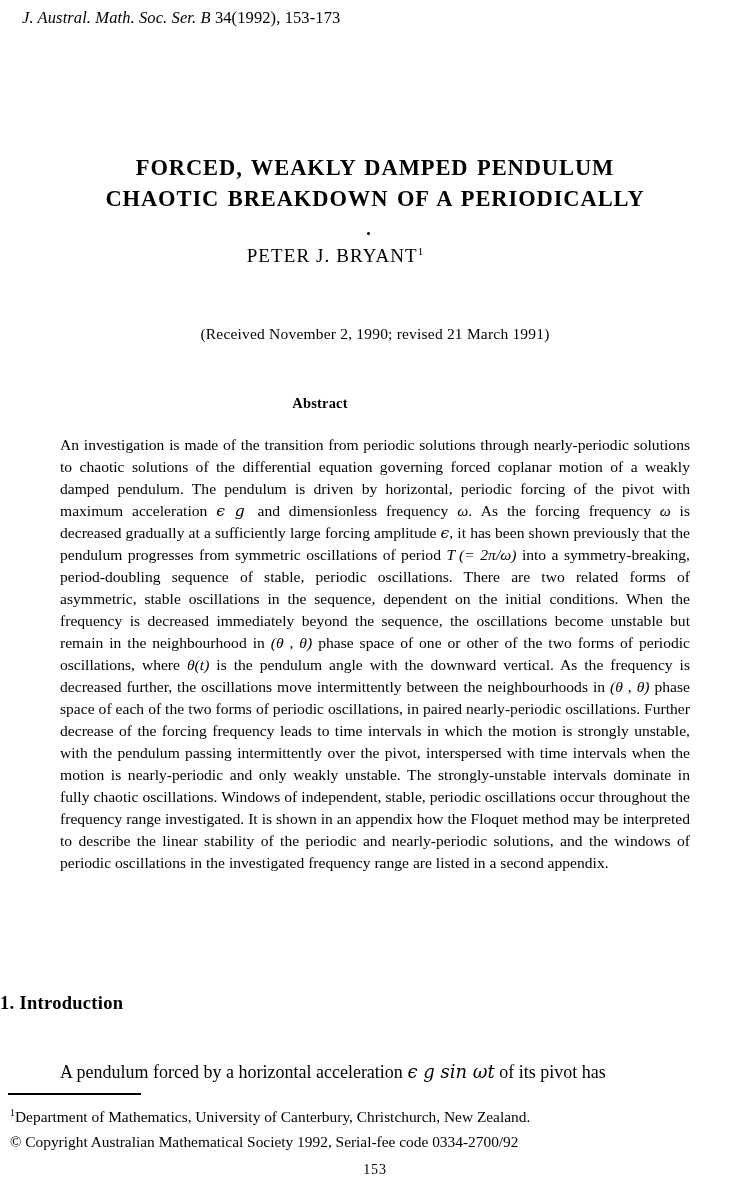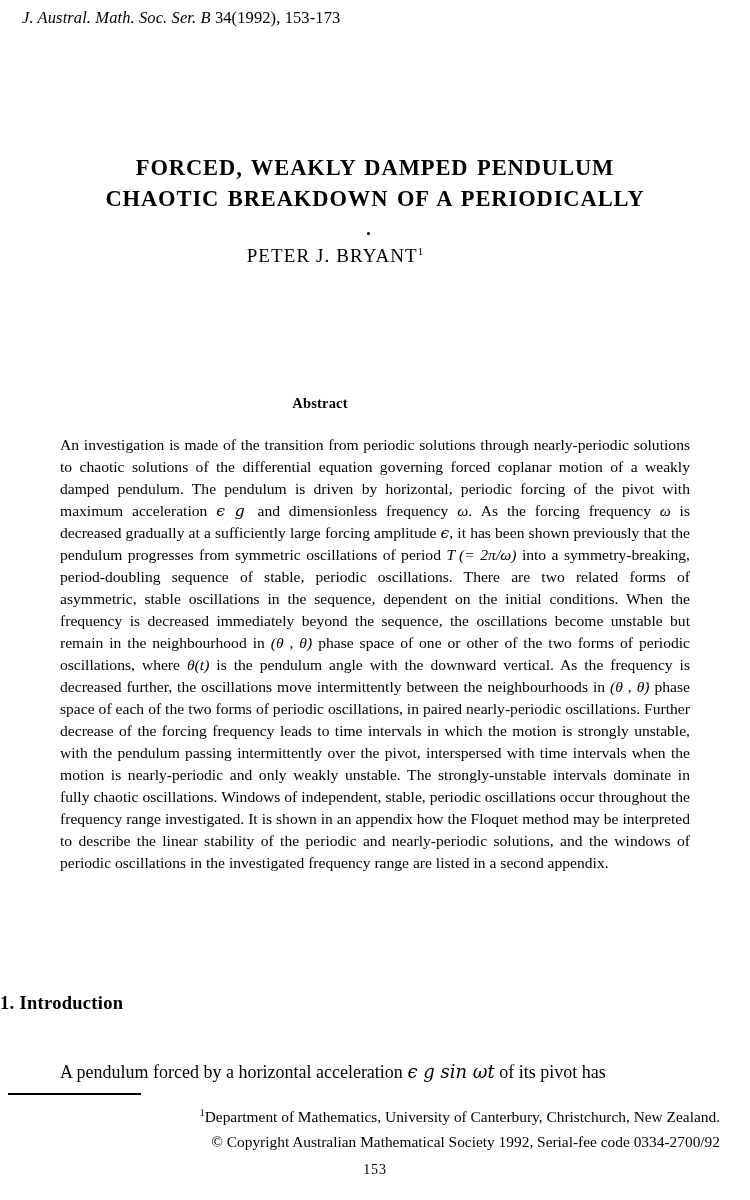--- a/index.html
+++ b/index.html
@@ -171,21 +171,20 @@
   .footnote-block {
     position: absolute;
     left: 10px;
     top: 1100px;
     width: 710px;
     font-size: 15.4px;
     line-height: 25px;
   }
   .footnote-line {
     white-space: nowrap;
-    text-align: right;
   }
   .footnote-line sup {
     font-size: 10px;
     vertical-align: super;
   }
   .copy-mark {
     font-size: 15px;
   }
 
   
@@ -214,20 +213,21 @@
     <div class="title-line">CHAOTIC BREAKDOWN OF A PERIODICALLY</div>
   </div>
 
   <div class="author-block">
     <span class="author-name">
       <span class="author-speck"></span>
       <span>PETER J. BRYANT</span><sup>1</sup>
     </span>
   </div>
 
+  <div class="received">(Received November 2, 1990; revised 21 March 1991)</div>
 
   <div class="abstract-heading">Abstract</div>
 
   <div class="abstract-body">
     <p><span>An investigation is made of the transition from periodic solutions through nearly-periodic solutions to chaotic solutions of the differential equation governing forced coplanar motion of a weakly damped pendulum. The pendulum is driven by horizontal, periodic forcing of the pivot with maximum acceleration </span><span class="mg msp mspace-r">ϵ g</span><span> and dimensionless frequency </span><span class="mi msp">ω</span><span>. As the forcing frequency </span><span class="mi msp">ω</span><span> is decreased gradually at a sufficiently large forcing amplitude </span><span class="mg msp">ϵ</span><span>, it has been shown previously that the pendulum progresses from symmetric oscillations of period </span><span class="mi msp mspace-r">T</span><span class="mi msp">(= 2π/ω)</span><span> into a symmetry-breaking, period-doubling sequence of stable, periodic oscillations. There are two related forms of asymmetric, stable oscillations in the sequence, dependent on the initial conditions. When the frequency is decreased immediately beyond the sequence, the oscillations become unstable but remain in the neighbourhood in </span><span class="mi msp">(θ , θ̇)</span><span> phase space of one or other of the two forms of periodic oscillations, where </span><span class="mi msp">θ(t)</span><span> is the pendulum angle with the downward vertical. As the frequency is decreased further, the oscillations move intermittently between the neighbourhoods in </span><span class="mi msp">(θ , θ̇)</span><span> phase space of each of the two forms of periodic oscillations, in paired nearly-periodic oscillations. Further decrease of the forcing frequency leads to time intervals in which the motion is strongly unstable, with the pendulum passing intermittently over the pivot, interspersed with time intervals when the motion is nearly-periodic and only weakly unstable. The strongly-unstable intervals dominate in fully chaotic oscillations. Windows of independent, stable, periodic oscillations occur throughout the frequency range investigated. It is shown in an appendix how the Floquet method may be interpreted to describe the linear stability of the periodic and nearly-periodic solutions, and the windows of periodic oscillations in the investigated frequency range are listed in a second appendix.</span></p>
   </div>
 
   <div class="section-heading">1.  Introduction</div>
 
   <div class="body-text">

